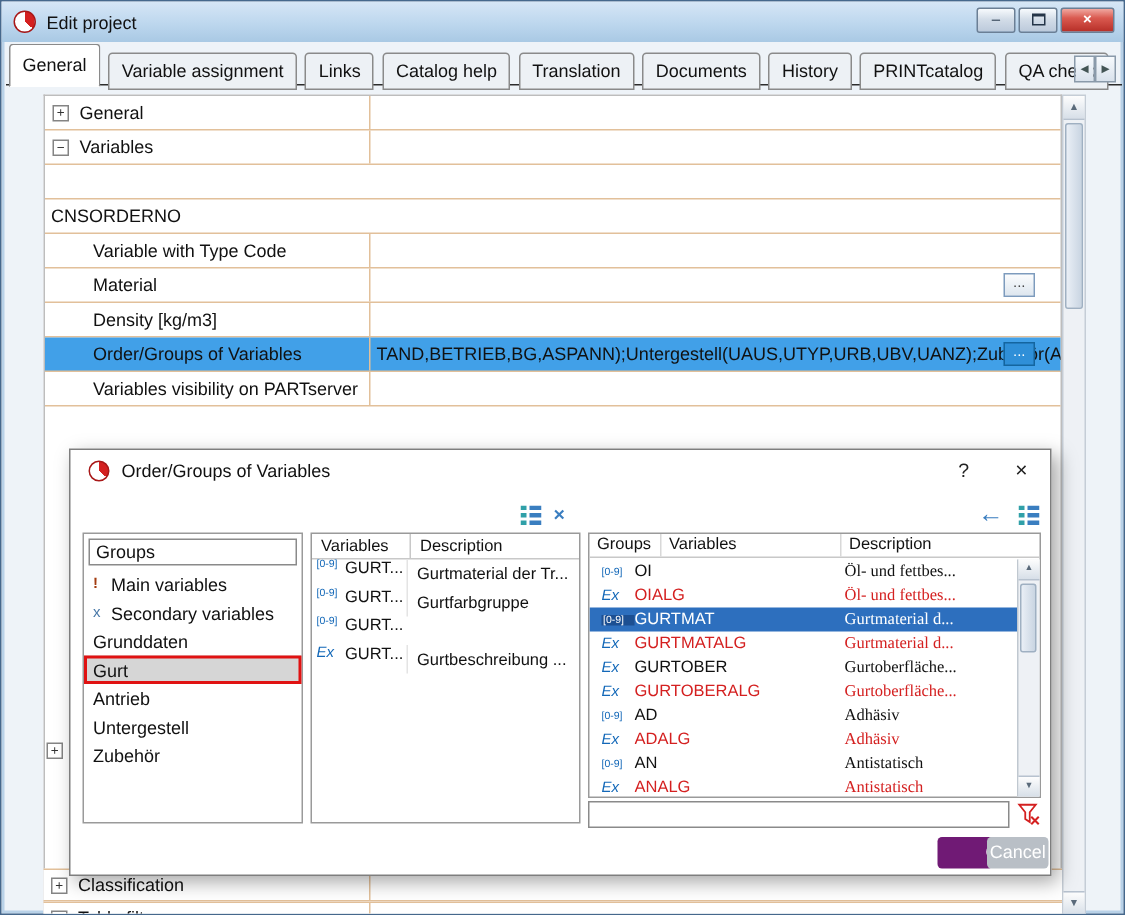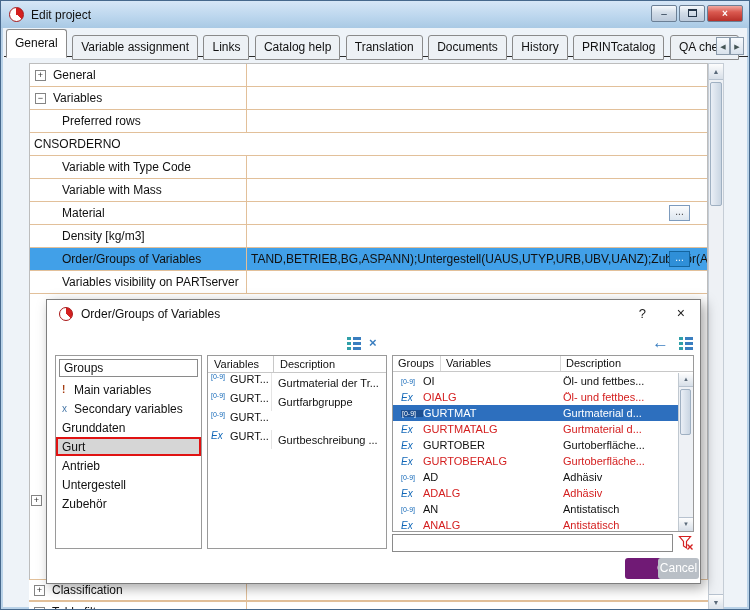--- a/index.html
+++ b/index.html
@@ -103,21 +103,21 @@
 
   .a-panel { position:absolute; left:345px; top:55px; width:302px; height:177px; border:1px solid #9a9a9a; font-size:11px; background:#fff; }
   .a-head { height:16px; border-bottom:1px solid #c8c8c8; display:flex; }
   .a-head .cg { width:48px; border-right:1px solid #d8d8d8; padding-left:5px; line-height:15px; }
   .a-head .cv { width:120px; border-right:1px solid #d8d8d8; padding-left:5px; line-height:15px; }
   .a-head .cd { flex:1; padding-left:5px; line-height:15px; }
   .a-body { position:absolute; top:17px; left:0; right:15px; bottom:0; overflow:hidden; }
   .a-row { height:16px; display:flex; align-items:center; padding-left:8px; }
   .a-row .icon { width:22px; flex:0 0 auto; }
   .a-row .v { width:140px; overflow:hidden; white-space:nowrap; }
-  .a-row .d { flex:1; overflow:hidden; white-space:nowrap; }
+  .a-row .d { flex:1; overflow:hidden; white-space:nowrap;font-family:Liberation Serif, serif; }
   .a-row.red { color:#d42020; }
   .a-row.red .ic-txt, .a-row.red .ic-num { color:#1368b8; }
   .a-row.sel { background:#2d6fbe; color:#fff; }
   .a-row.sel .ic-num { color:#fff; background:#1c4f92; padding:0 1px; }
   .a-sb { position:absolute; right:0; top:17px; bottom:0; width:15px; background:#eef1f5; border-left:1px solid #c0c8d0; }
   .a-sb .sbtn { height:14px; font-size:6px; line-height:13px; }
   .a-sb .thumb { top:16px; left:1px; width:11px; height:46px; }
 
   .m-filter { position:absolute; left:345px; top:234px; width:281px; height:18px; border:1px solid #8a8a8a;
               font-size:11px; padding:0 4px; font-family:"Liberation Sans",sans-serif; }
@@ -168,39 +168,30 @@
       <div class="pcell-v"></div>
     </div>
     <div class="prow">
       <div class="pcell-l group">
           <span class="expander">−</span>
           <span>Variables</span>
         </div>
       <div class="pcell-v"></div>
     </div>
     <div class="prow">
-      <div class="pcell-l child">
-          <span>Preferred rows</span>
-        </div>
       <div class="pcell-v"></div>
     </div>
     <div class="prow">
       <div class="pcell-v">
           <span>CNSORDERNO</span>
         </div>
     </div>
     <div class="prow">
       <div class="pcell-l child">
           <span>Variable with Type Code</span>
-        </div>
-      <div class="pcell-v"></div>
-    </div>
-    <div class="prow">
-      <div class="pcell-l child">
-          <span>Variable with Mass</span>
         </div>
       <div class="pcell-v"></div>
     </div>
     <div class="prow">
       <div class="pcell-l child">
           <span>Material</span>
         </div>
       <div class="pcell-v">
           <span class="ellipsis-btn">...</span>
         </div>

